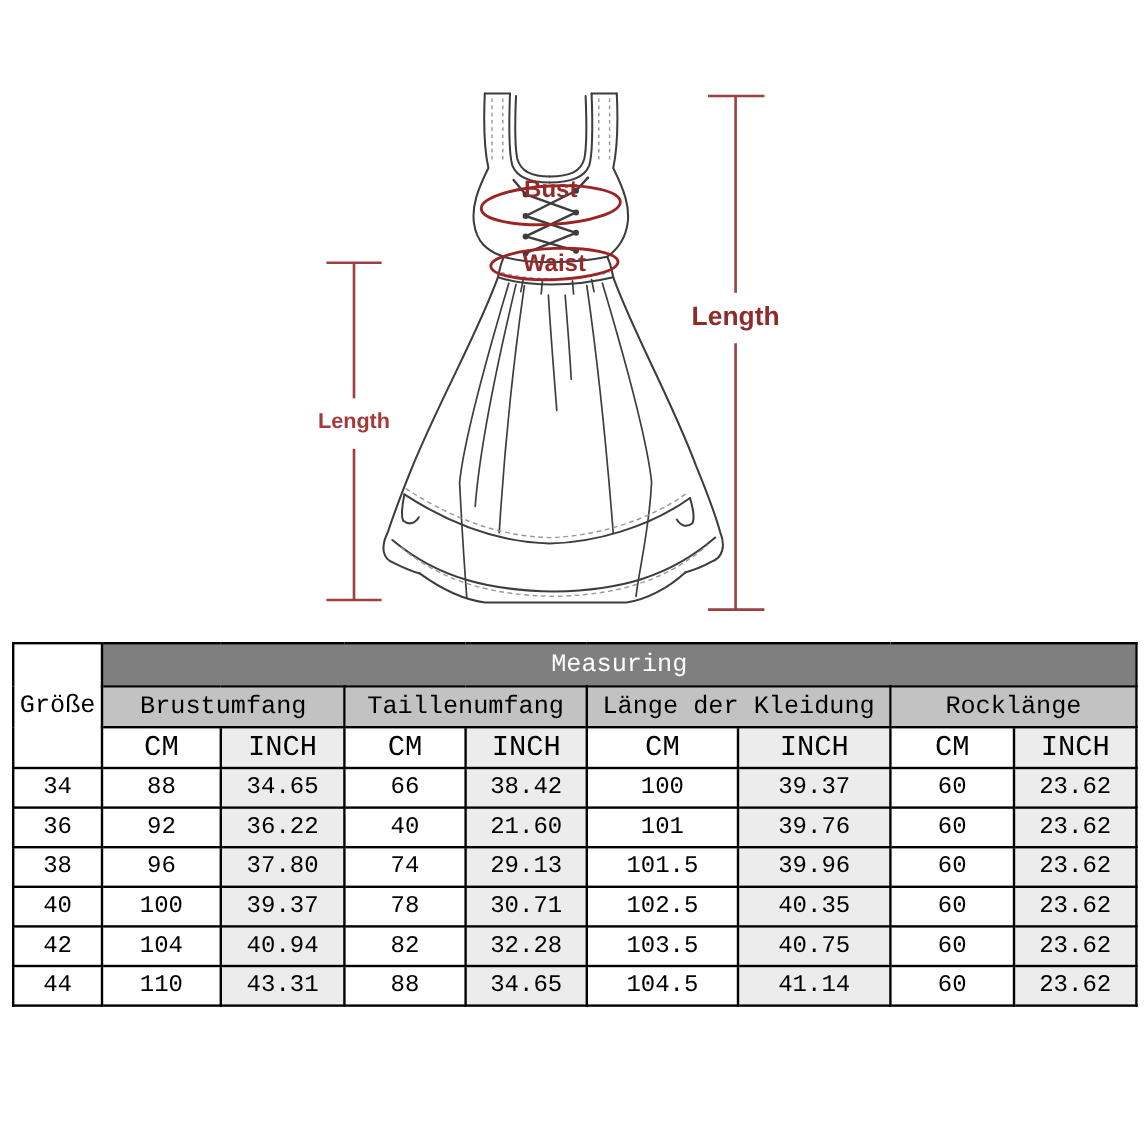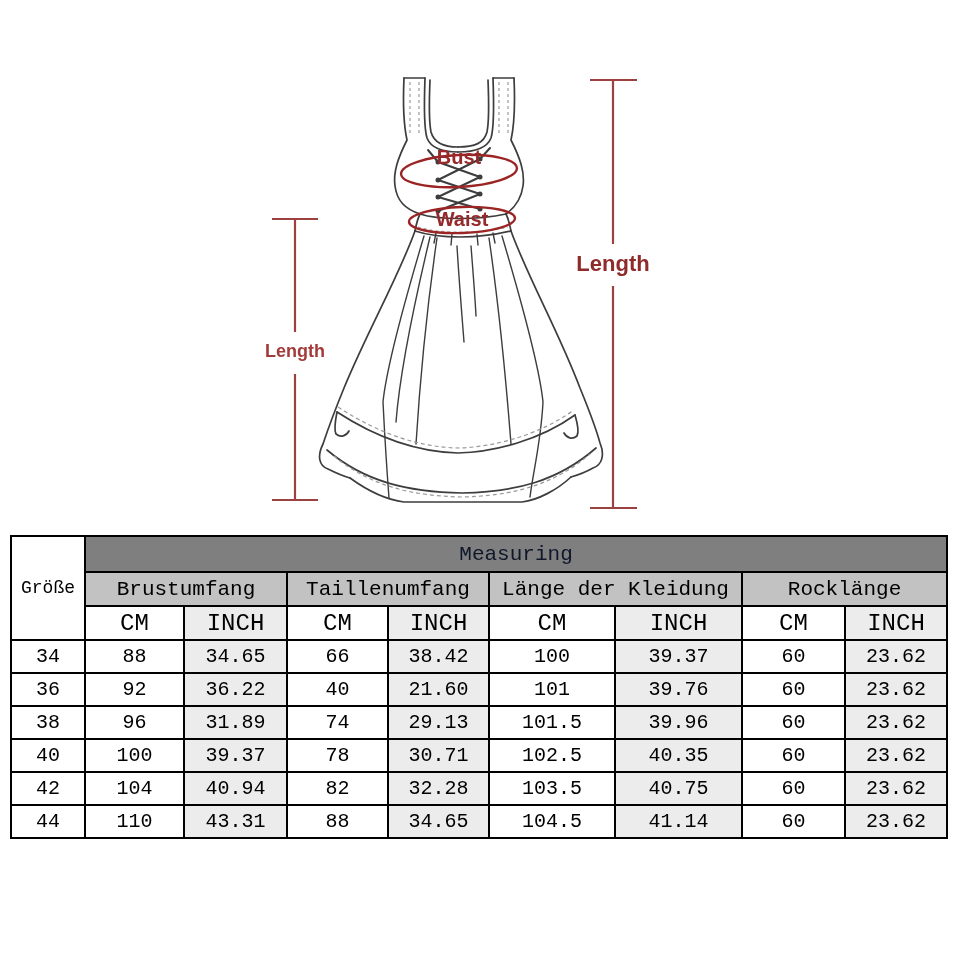--- a/index.html
+++ b/index.html
@@ -28,29 +28,29 @@
     text-align: center;
     vertical-align: middle;
     padding: 0;
     font-weight: normal;
     overflow: hidden;
     white-space: nowrap;
   }
   .th-corner {
     background: #ffffff;
     font-weight: bold;
-    font-size: 18px;
+    font-size: 21px;
     margin-top: 42px;
   }
   .th-measuring {
     background: #7f7f7f;
     font-weight: bold;
     font-size: 21px;
     height: 36px;
-    color: #0f172a;
+    color: #ffffff;
   }
   .th-group {
     background: #c2c2c2;
     font-weight: bold;
     font-size: 21px;
     height: 34px;
   }
   .th-unit { font-size: 24px; height: 34px; background: #ffffff; }
   .td-data { font-size: 20px; height: 33px; background: #ffffff; }
   .inch-bg { background: #ececec; font-family: Liberation Mono, monospace; }
@@ -215,21 +215,21 @@
         <td class="td-data">40</td>
         <td class="td-data inch-bg">21.60</td>
         <td class="td-data">101</td>
         <td class="td-data inch-bg">39.76</td>
         <td class="td-data">60</td>
         <td class="td-data inch-bg">23.62</td>
       </tr>
       <tr>
         <td class="td-data">38</td>
         <td class="td-data">96</td>
-        <td class="td-data inch-bg">31.89</td>
+        <td class="td-data inch-bg">37.80</td>
         <td class="td-data">74</td>
         <td class="td-data inch-bg">29.13</td>
         <td class="td-data">101.5</td>
         <td class="td-data inch-bg">39.96</td>
         <td class="td-data">60</td>
         <td class="td-data inch-bg">23.62</td>
       </tr>
       <tr>
         <td class="td-data">40</td>
         <td class="td-data">100</td>

